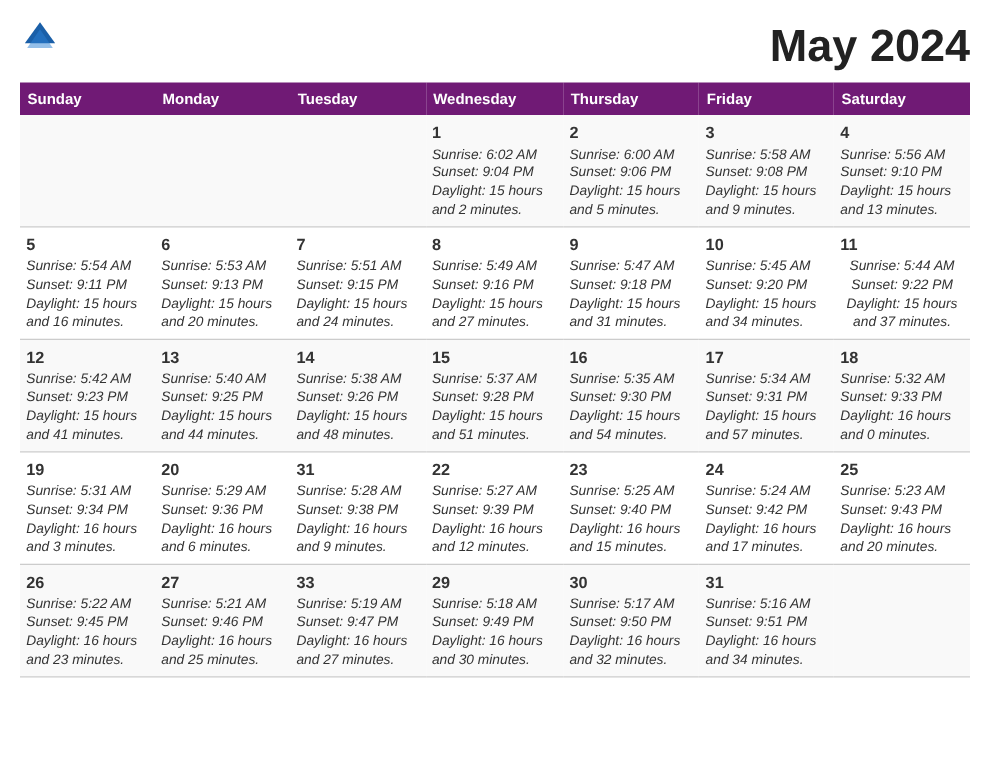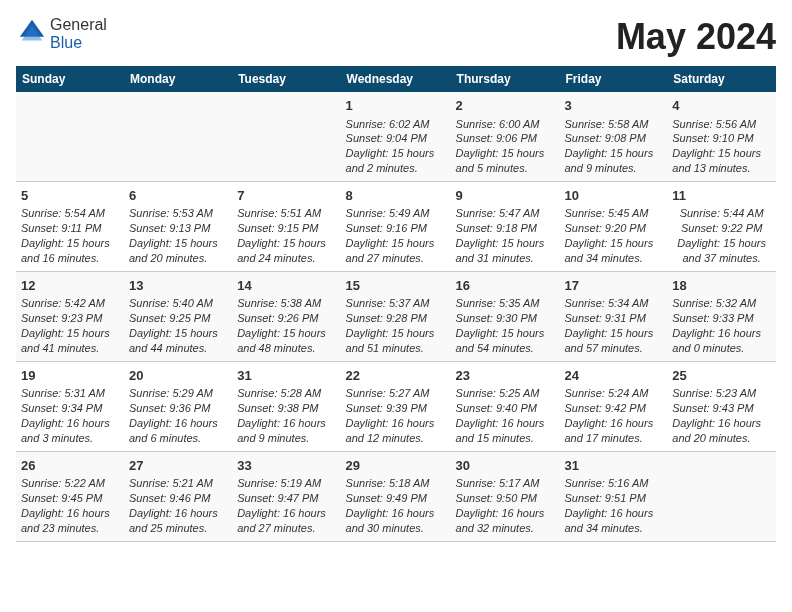--- a/index.html
+++ b/index.html
@@ -38,21 +38,21 @@
     .location {
       font-size: 15px;
       color: #444;
     }
     table {
       width: 100%;
       border-collapse: collapse;
       font-size: 11px;
     }
     thead tr th {
-      background: #0c4a6e;
+      background: #701a75;
       color: #fff;
       text-align: left;
       padding: 6px 6px;
       font-size: 12px;
       font-weight: bold;
     }
     tbody tr {
       border-bottom: 1px solid #ccc;
     }
     tbody tr:nth-child(odd) {
@@ -83,26 +83,20 @@
 </head>
 <body>
 
 <div class="header">
   <div class="logo">
     <div>
       <svg class="logo-icon" viewBox="0 0 30 30" width="30" height="30">
         <polygon points="15,2 28,20 2,20" fill="#1a5fa8"></polygon>
         <polygon points="15,8 26,24 4,24" fill="#2a7fd4" opacity="0.5"></polygon>
       </svg>
-    </div>
-    <div style="margin-left:4px;">
-      <div>
-        <span class="logo-general">General</span><br>
-        <span class="logo-blue">Blue</span>
-      </div>
     </div>
   </div>
   <div class="title-block">
     <div class="month-title">May 2024</div>
   </div>
 </div>
 
 <table>
   <thead>
     <tr>

